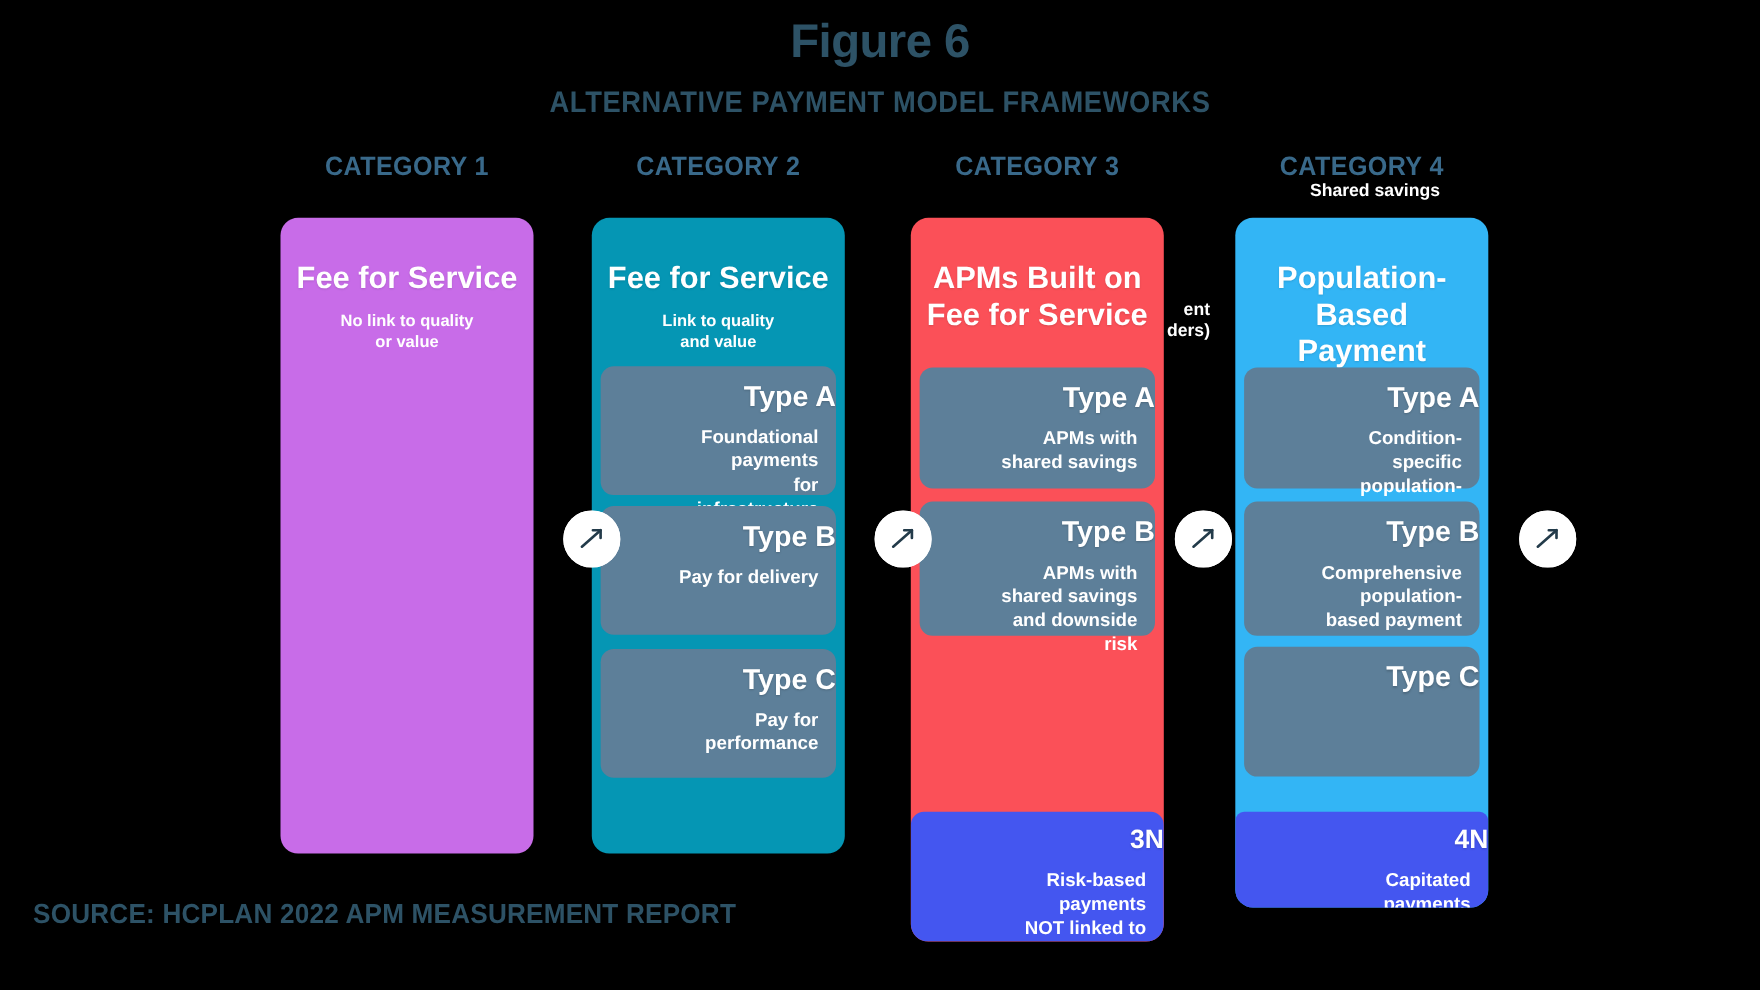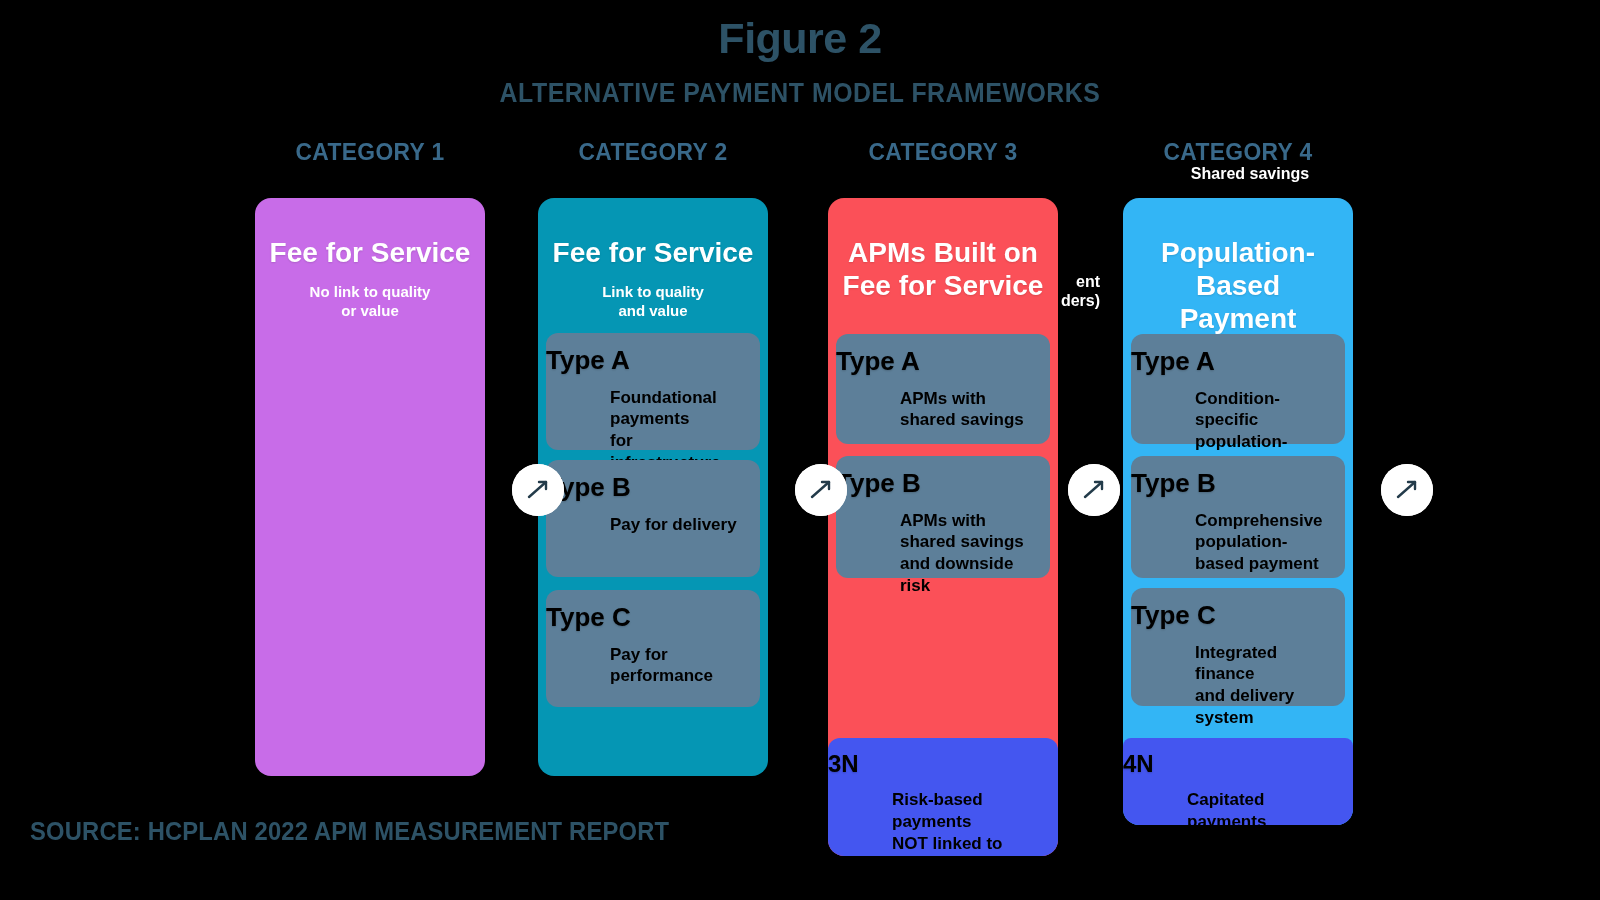--- a/index.html
+++ b/index.html
@@ -61,21 +61,21 @@
   }
   .col-header .ch-sub {
     font-size: 15px; font-weight: bold; line-height: 1.25;
     margin-top: 14px;
   }
 
   
   .tbox {
     position: absolute; left: 8px; right: 8px;
     border-radius: 12px;
-    text-align: left; color: #000000;
+    text-align: right; color: #ffffff;
     background: #5D7F99;
   }
   .tbox .t-title {
     font-size: 26px; font-weight: bold; line-height: 1.1;
     margin-top: 13px;
     text-shadow: 0 1px 2px rgba(0,0,0,0.18);
   }
   .tbox .t-sub {
     font-size: 17px; font-weight: bold; line-height: 1.28;
     margin-top: 12px; padding: 0 16px; margin-left: 48px;
@@ -101,21 +101,21 @@
     overflow: hidden;
   }
   .frag-c3 { left: 1020px; top: 272px; width: 80px; height: 42px; text-align: right; }
   .frag-c4 { left: 1100px; top: 164px; width: 300px; height: 20px; text-align: center; }
 </style>
 </head>
 <body>
 
 <div id="stage">
 
-  <div class="fig-title">Figure 2</div>
+  <div class="fig-title">Figure 6</div>
   <div class="fig-subtitle">ALTERNATIVE PAYMENT MODEL FRAMEWORKS</div>
 
   <div class="cat-head" style="left:255px;  width:230px;">CATEGORY 1</div>
   <div class="cat-head" style="left:538px;  width:230px;">CATEGORY 2</div>
   <div class="cat-head" style="left:828px;  width:230px;">CATEGORY 3</div>
   <div class="cat-head" style="left:1123px; width:230px;">CATEGORY 4</div>
 
   <div class="col" style="left:255px; top:198px; width:230px; height:578px; background:#C86CE8;">
     <div class="col-inner">
       <div class="col-header">
@@ -183,21 +183,20 @@
         <div class="t-sub">Condition-specific<br>population-based payment</div>
       </div>
 
       <div class="tbox" style="top:258px; height:122px;">
         <div class="t-title">Type B</div>
         <div class="t-sub">Comprehensive<br>population-based payment</div>
       </div>
 
       <div class="tbox" style="top:390px; height:118px;">
         <div class="t-title">Type C</div>
-        <div class="t-sub">Integrated finance<br>and delivery system</div>
       </div>
 
       <div class="tbox nbox" style="top:540px; height:118px; left:0; right:0; background:#4456F0; border-radius:8px;">
         <div class="t-title">4N</div>
         <div class="t-sub">Capitated payments<br>NOT linked to quality</div>
       </div>
     </div>
   </div>
 
   <div class="frag frag-c4">Shared savings</div>

